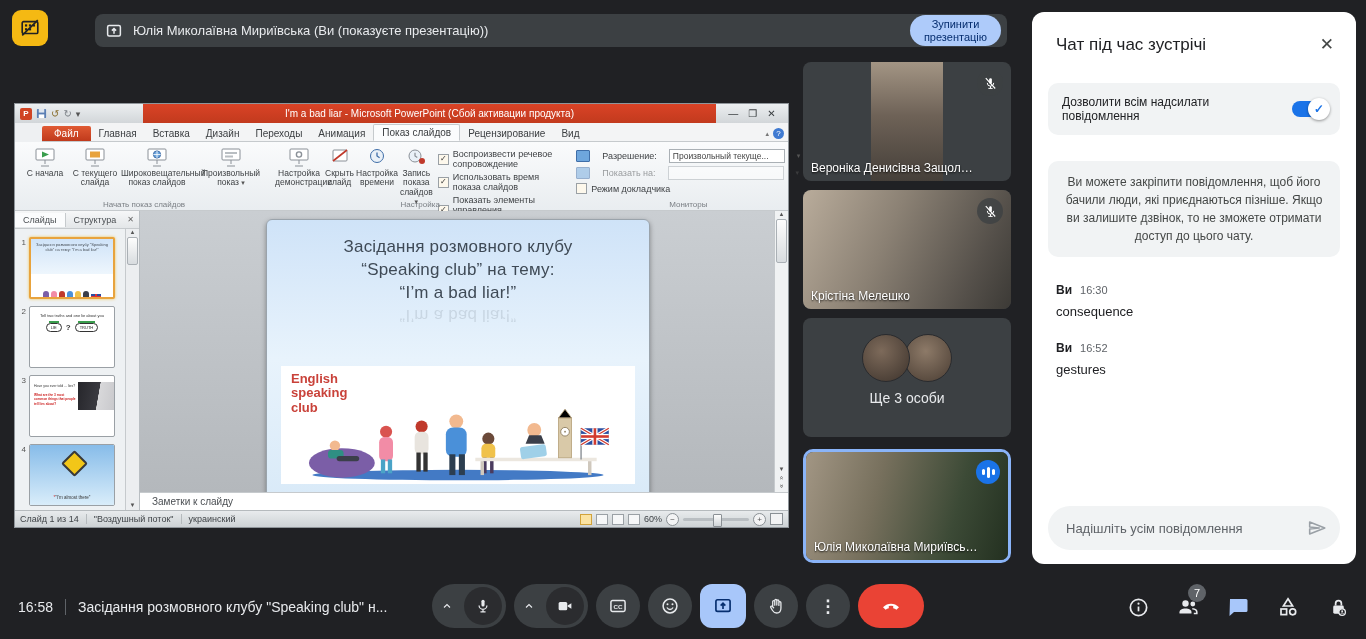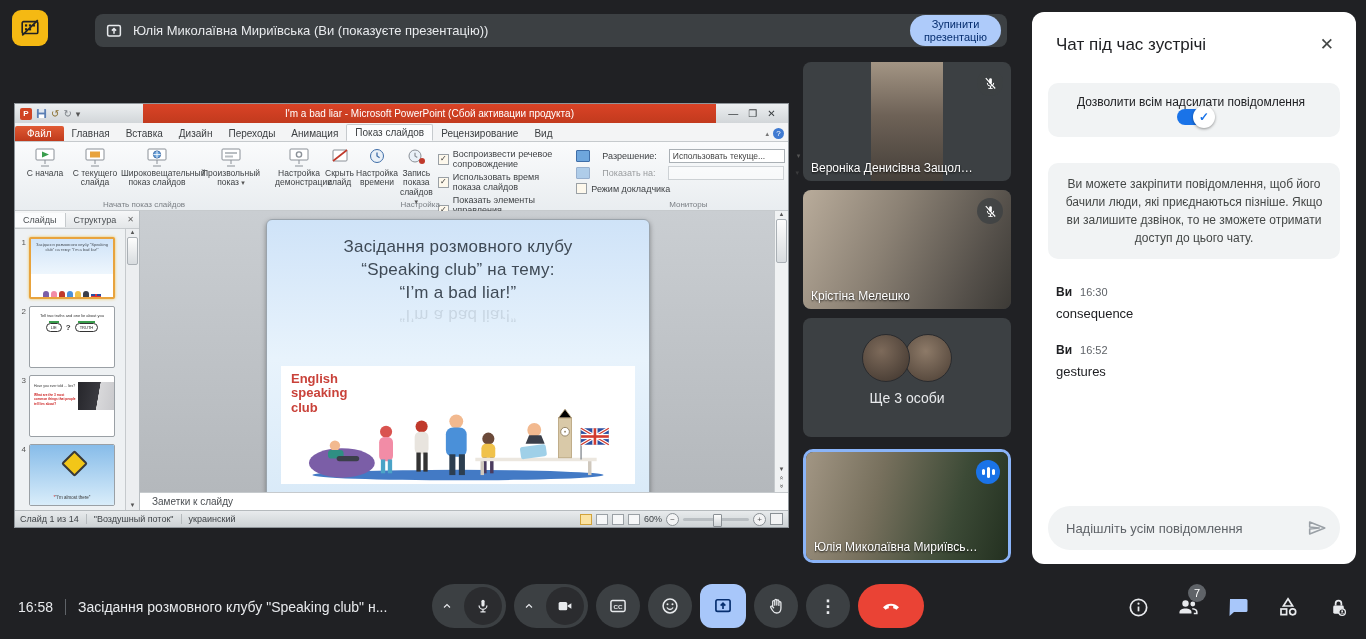--- a/index.html
+++ b/index.html
@@ -35,21 +35,21 @@
   .av{width:46px;height:46px;border-radius:50%;border:1px solid #2a2b2e;}
   .more-label{position:absolute;left:0;right:0;top:72px;text-align:center;color:#e8eaed;
               font-size:14px;font-weight:500;}
 
   
   .chat{left:1032px;top:12px;width:324px;height:552px;background:#fff;border-radius:12px;
         display:flex;flex-direction:column;box-sizing:border-box;}
   .chead{display:flex;align-items:center;padding:20px 16px 0 24px;}
   .chead .ct{font-size:17px;color:#202124;flex:1;}
   .cx{font-size:17px;color:#444746;cursor:pointer;padding:2px 6px;}
-  .card{background:#f1f3f4;border-radius:10px;margin:0 16px;flex-direction:column;}
+  .card{background:#f1f3f4;border-radius:10px;margin:0 16px;}
   .tcard{margin-top:26px;display:flex;align-items:center;padding:12px 12px 12px 14px;}
   .tcard .tl{font-size:12px;color:#202124;flex:1;padding-right:8px;}
   .tog{width:36px;height:16px;border-radius:9px;background:#1a73e8;position:relative;flex:0 0 auto;cursor:pointer;}
   .tog .knob{position:absolute;right:-2px;top:-3px;width:22px;height:22px;border-radius:50%;background:#fff;
              box-shadow:0 1px 3px rgba(0,0,0,.4);display:flex;align-items:center;justify-content:center;
              color:#1a73e8;font-size:12px;font-weight:bold;}
   .icard{margin-top:26px;padding:12px 14px;font-size:12px;line-height:1.5;color:#444746;text-align:center;}
   .msgs{padding:26px 24px 0 24px;}
   .msg{margin-bottom:22px;}
   .mh{display:flex;align-items:baseline;gap:8px;}
@@ -90,21 +90,21 @@
   .ttl{height:19px;display:flex;align-items:stretch;flex:0 0 auto;}
   .qat{width:118px;background:linear-gradient(#eceff1,#d2d6d9);display:flex;align-items:center;
        gap:4px;padding:0 5px;font-size:9px;color:#555;}
   .ppticon{width:12px;height:12px;border-radius:2px;background:#d04423;color:#fff;font-size:8px;
            font-weight:bold;display:flex;align-items:center;justify-content:center;}
   .tred{flex:1;background:linear-gradient(#da4326,#c23a1e);color:#fff;font-size:10px;display:flex;
         align-items:center;justify-content:center;}
   .wctl{width:72px;background:linear-gradient(#eceff1,#d2d6d9);display:flex;align-items:center;
         justify-content:center;gap:10px;font-size:10px;color:#3c4043;}
   .tabs{height:18px;background:#f3f4f5;border-bottom:1px solid #c6cacd;display:flex;align-items:flex-end;
-        padding-left:0;font-size:10px;color:#3b3e41;}
+        padding-left:0;font-size:10px;color:#3b3e41;margin-left:27px;}
   .ftab{background:linear-gradient(#e05a33,#c03a1c);color:#fff;padding:2px 12px;border-radius:2px 2px 0 0;}
   .rtab{padding:2px 8px;}
   .rtab.active{background:#fbfcfd;border:1px solid #c6cacd;border-bottom:1px solid #fbfcfd;border-radius:2px 2px 0 0;}
   .tabsp{margin-left:auto;display:flex;align-items:center;gap:4px;padding:0 4px 2px 0;}
   .helpq{width:11px;height:11px;border-radius:50%;background:#3f7ad1;color:#fff;font-size:8px;
          display:flex;align-items:center;justify-content:center;}
   .ribbon{height:66px;background:linear-gradient(#fafbfc,#e9edf0);border-bottom:1px solid #c6cacd;
           display:flex;align-items:stretch;padding:2px 2px 0 2px;flex:0 0 auto;}
   .rgroup{position:relative;display:flex;align-items:flex-start;padding:1px 3px 11px 3px;}
   .glab{position:absolute;bottom:1px;left:0;right:0;text-align:center;font-size:8px;color:#7a7f84;}
@@ -344,21 +344,21 @@
         </div>
         <div class="glab">Настройка</div>
       </div>
       <div class="gsep"></div>
 
       <div class="rgroup">
         <div class="mons">
           <div class="mrow">
             <span class="mscr"></span>
             <span>Разрешение:</span>
-            <span class="msel">Использовать текуще...</span>
+            <span class="msel">Произвольный текуще...</span>
             <span class="dd">▾</span>
           </div>
           <div class="mrow dis">
             <span class="mscr"></span>
             <span>Показать на:</span>
             <span class="msel"></span>
             <span class="dd">▾</span>
           </div>
           <label class="chk">
             <span class="box"></span>

